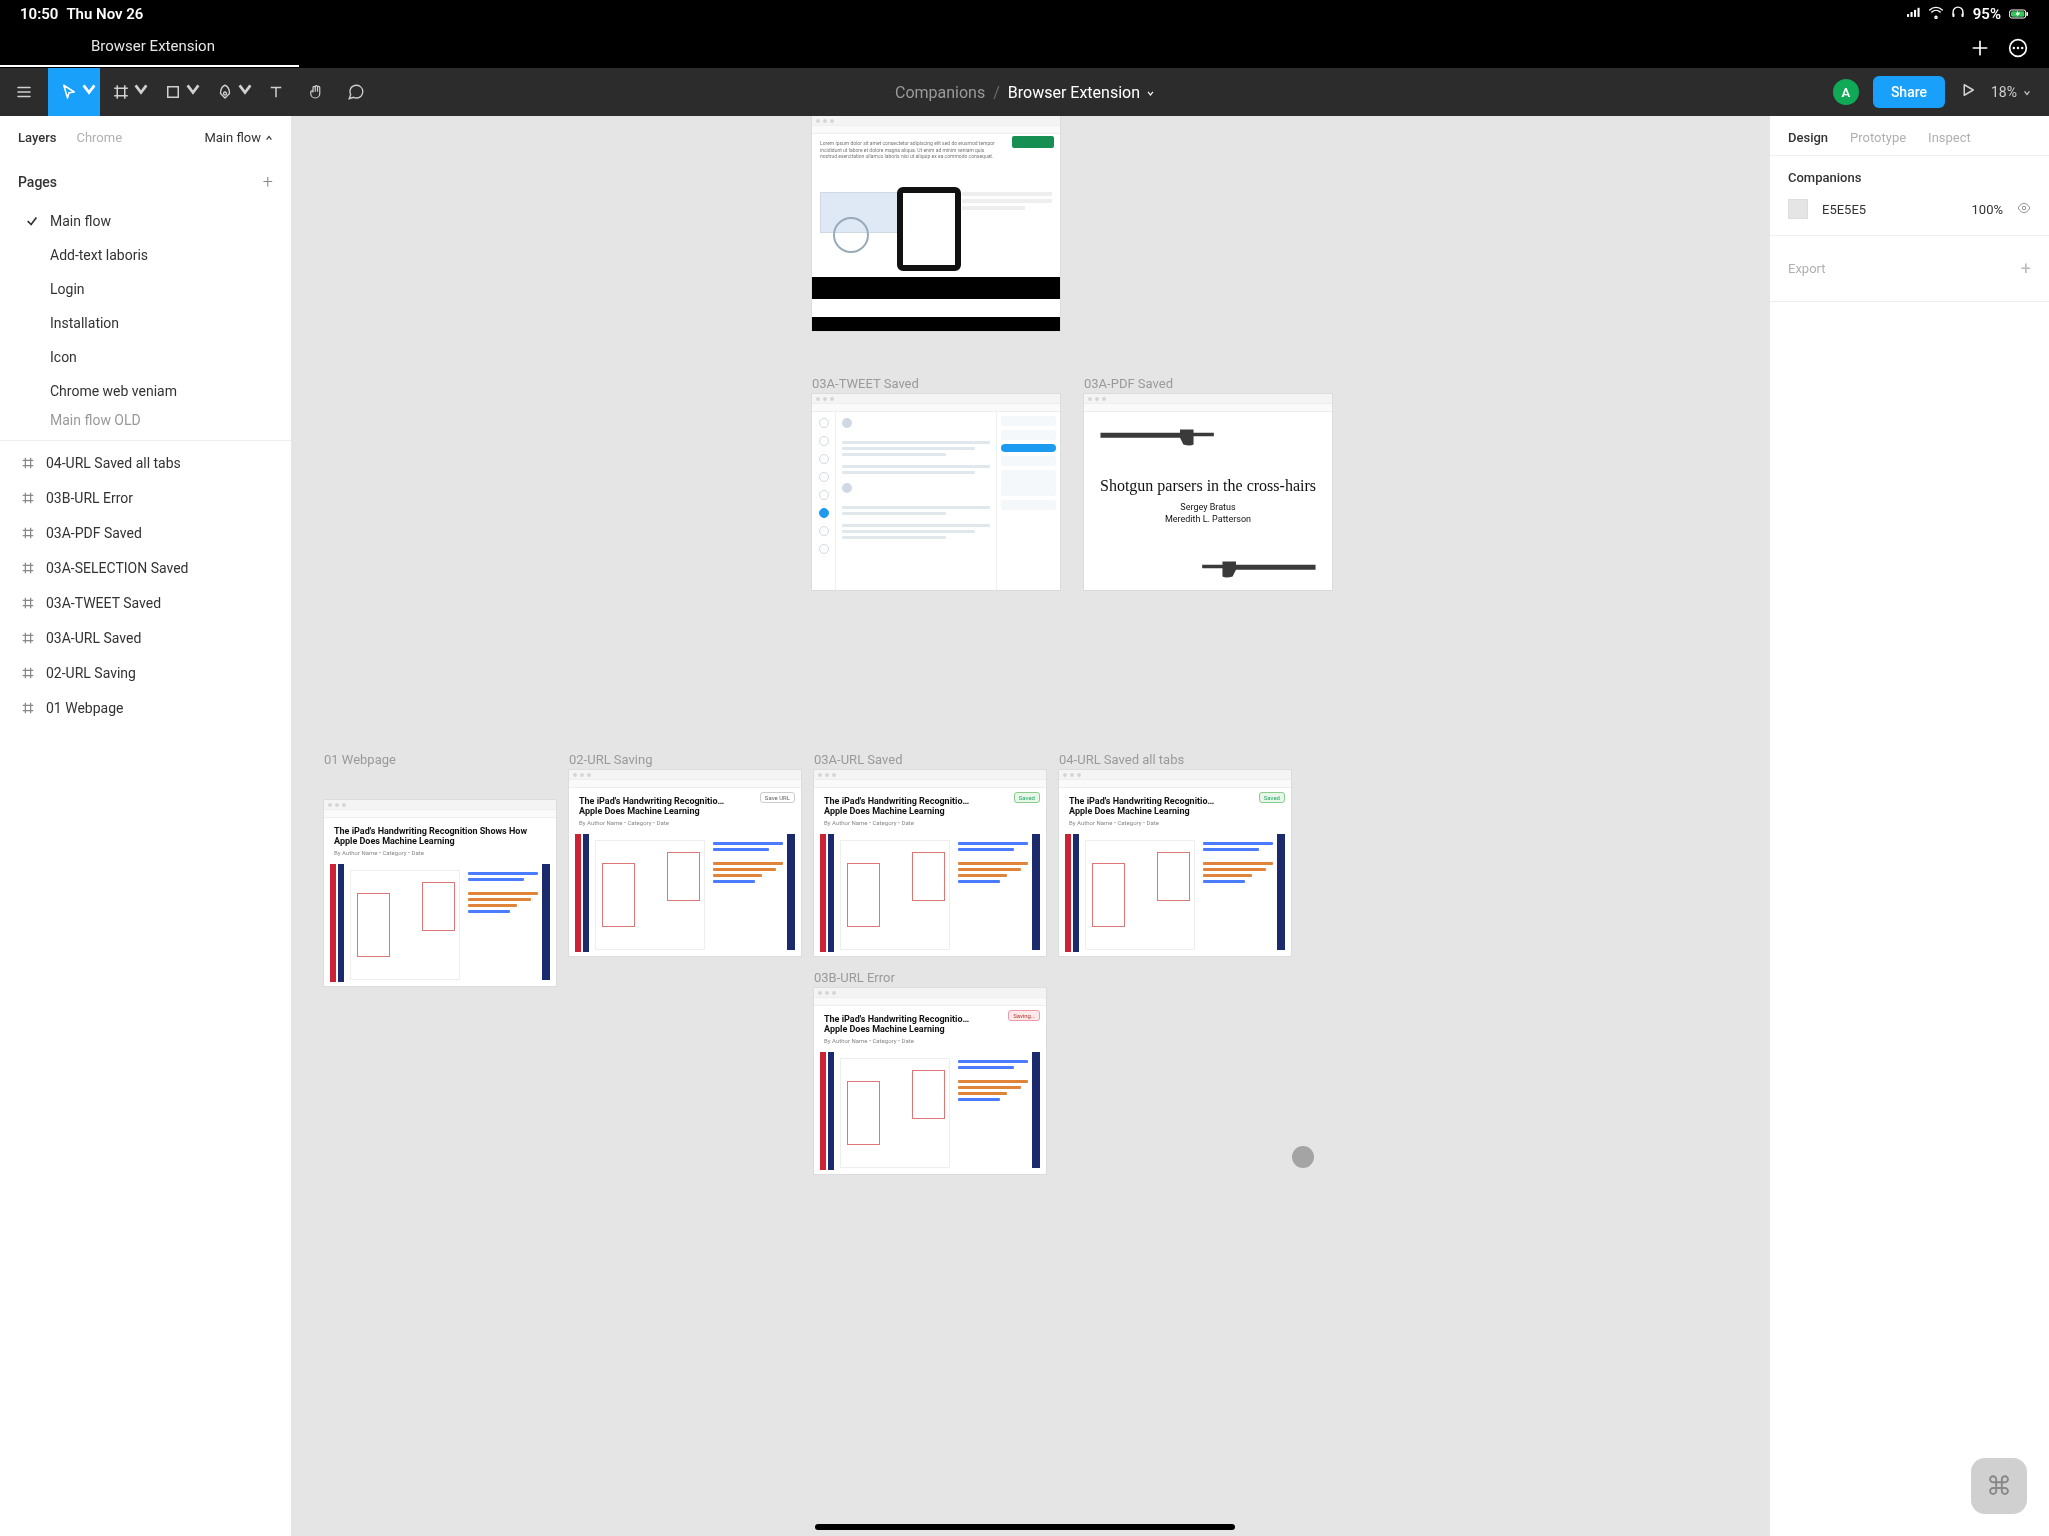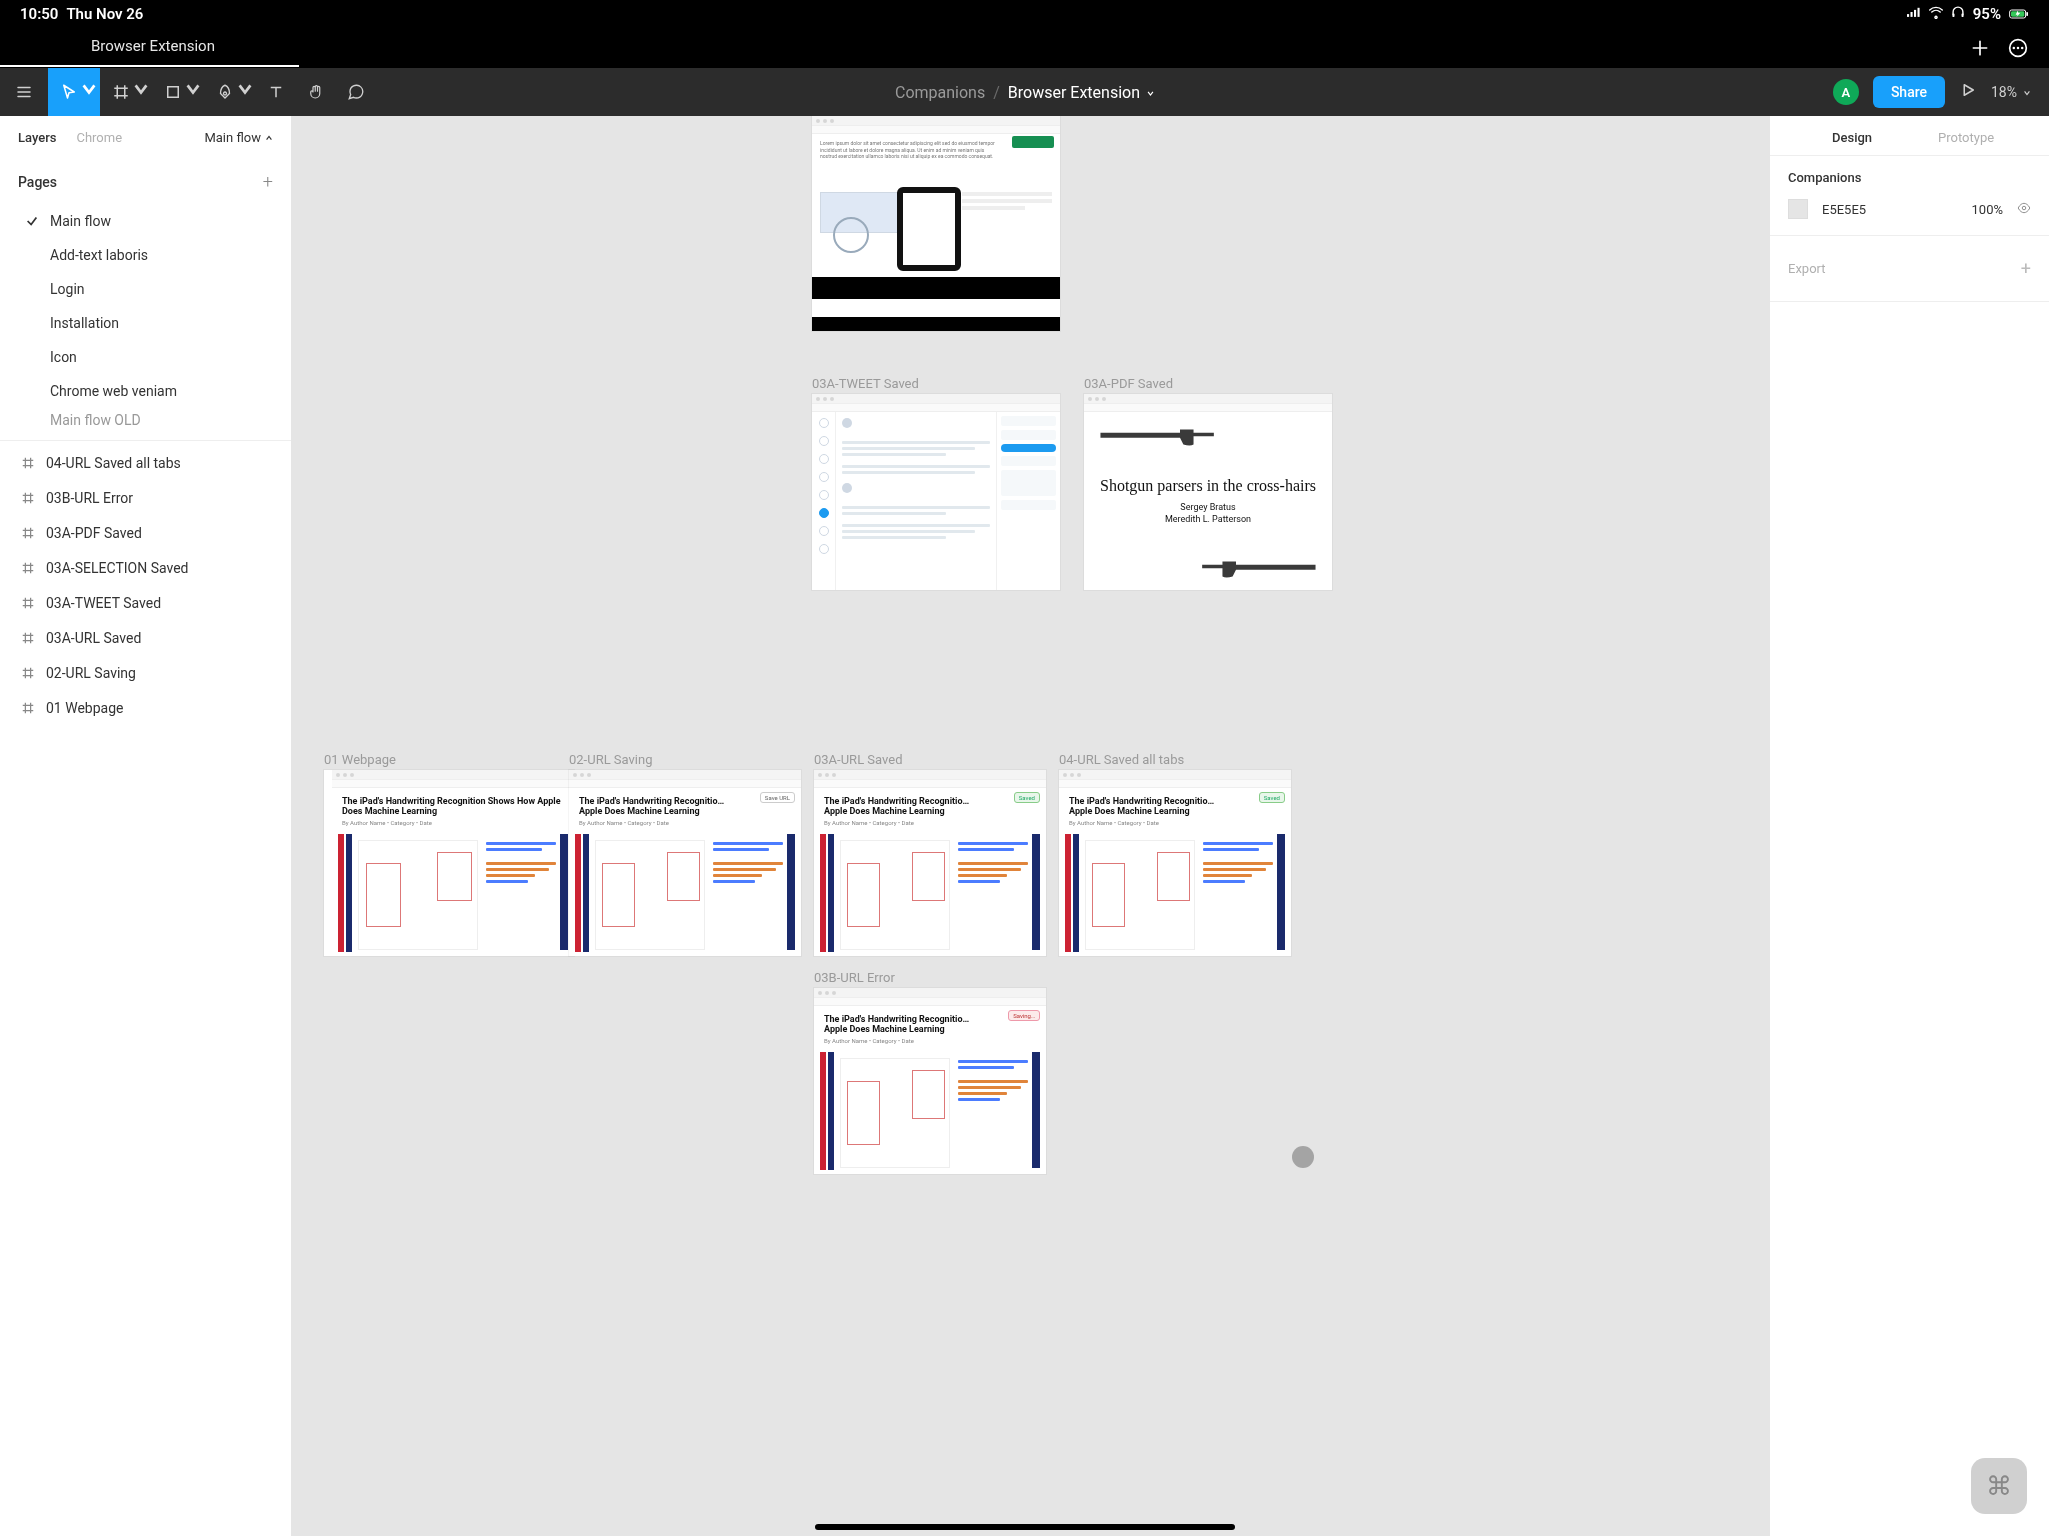--- a/index.html
+++ b/index.html
@@ -106,21 +106,21 @@
   .tw-line.short{ width:70%; }
   .tw-line.med{ width:90%; }
   .tw-avatar{ width:10px; height:10px; border-radius:50%; background:#cfd8e3; display:inline-block; vertical-align:top; margin-right:4px;}
   .tw-side { width:64px; border-left:1px solid #f0f0f0; padding:4px;}
   .tw-side .block{ height:10px; background:#f5f8fa; margin-bottom:4px; border-radius:2px;}
   .tw-side .pill{ height:8px; background:#1d9bf0; border-radius:8px; margin-bottom:4px;}
 
   
   .right-panel { width:280px; background:#fff; border-left:1px solid #e5e5e5; display:flex; flex-direction:column; }
   .rp-tabs { display:flex; padding:14px 18px 10px 18px; font-size:13px; gap:22px;}
-  .rp-tabs .tab { color:#b0b0b0; cursor:pointer;margin-left:44px;}
+  .rp-tabs .tab { color:#b0b0b0; cursor:pointer;}
   .rp-tabs .tab.active { color:#333; font-weight:500;}
   .rp-sect-title { padding:14px 18px 6px 18px; font-size:13px; color:#333; font-weight:500;}
   .rp-row { display:flex; align-items:center; padding:8px 18px; gap:14px; font-size:13px; color:#333;}
   .swatch { width:20px; height:20px; background:#e5e5e5; border:1px solid #ddd;}
   .rp-row .grow{ flex:1;}
   .eye { color:#888; }
   .rp-divider { height:1px; background:#eee; margin:8px 0;}
   .rp-export { display:flex; align-items:center; justify-content:space-between; padding:14px 18px; font-size:13px; color:#b0b0b0;}
 
   
@@ -513,21 +513,21 @@
               </svg></div>
         </div>
       </div>
     </div>
 
     <div class="frame-label" style="left:32px; top:636px;">01 Webpage</div>
     <div class="frame-label" style="left:277px; top:636px;">02-URL Saving</div>
     <div class="frame-label" style="left:522px; top:636px;">03A-URL Saved</div>
     <div class="frame-label" style="left:767px; top:636px;">04-URL Saved all tabs</div>
 
-    <div class="thumb" style="left:32px; top:654px; width:250px; height:186px;padding-left:8px;">
+    <div class="thumb" style="left:32px; top:684px; width:232px; height:186px;">
       <div class="tb-inner">
         <div class="tb-topbar">
             <div class="dots">
               <span></span>
               <span></span>
               <span></span>
             </div>
           </div>
         <div class="tb-urlbar"></div>
         <div class="tb-body">

